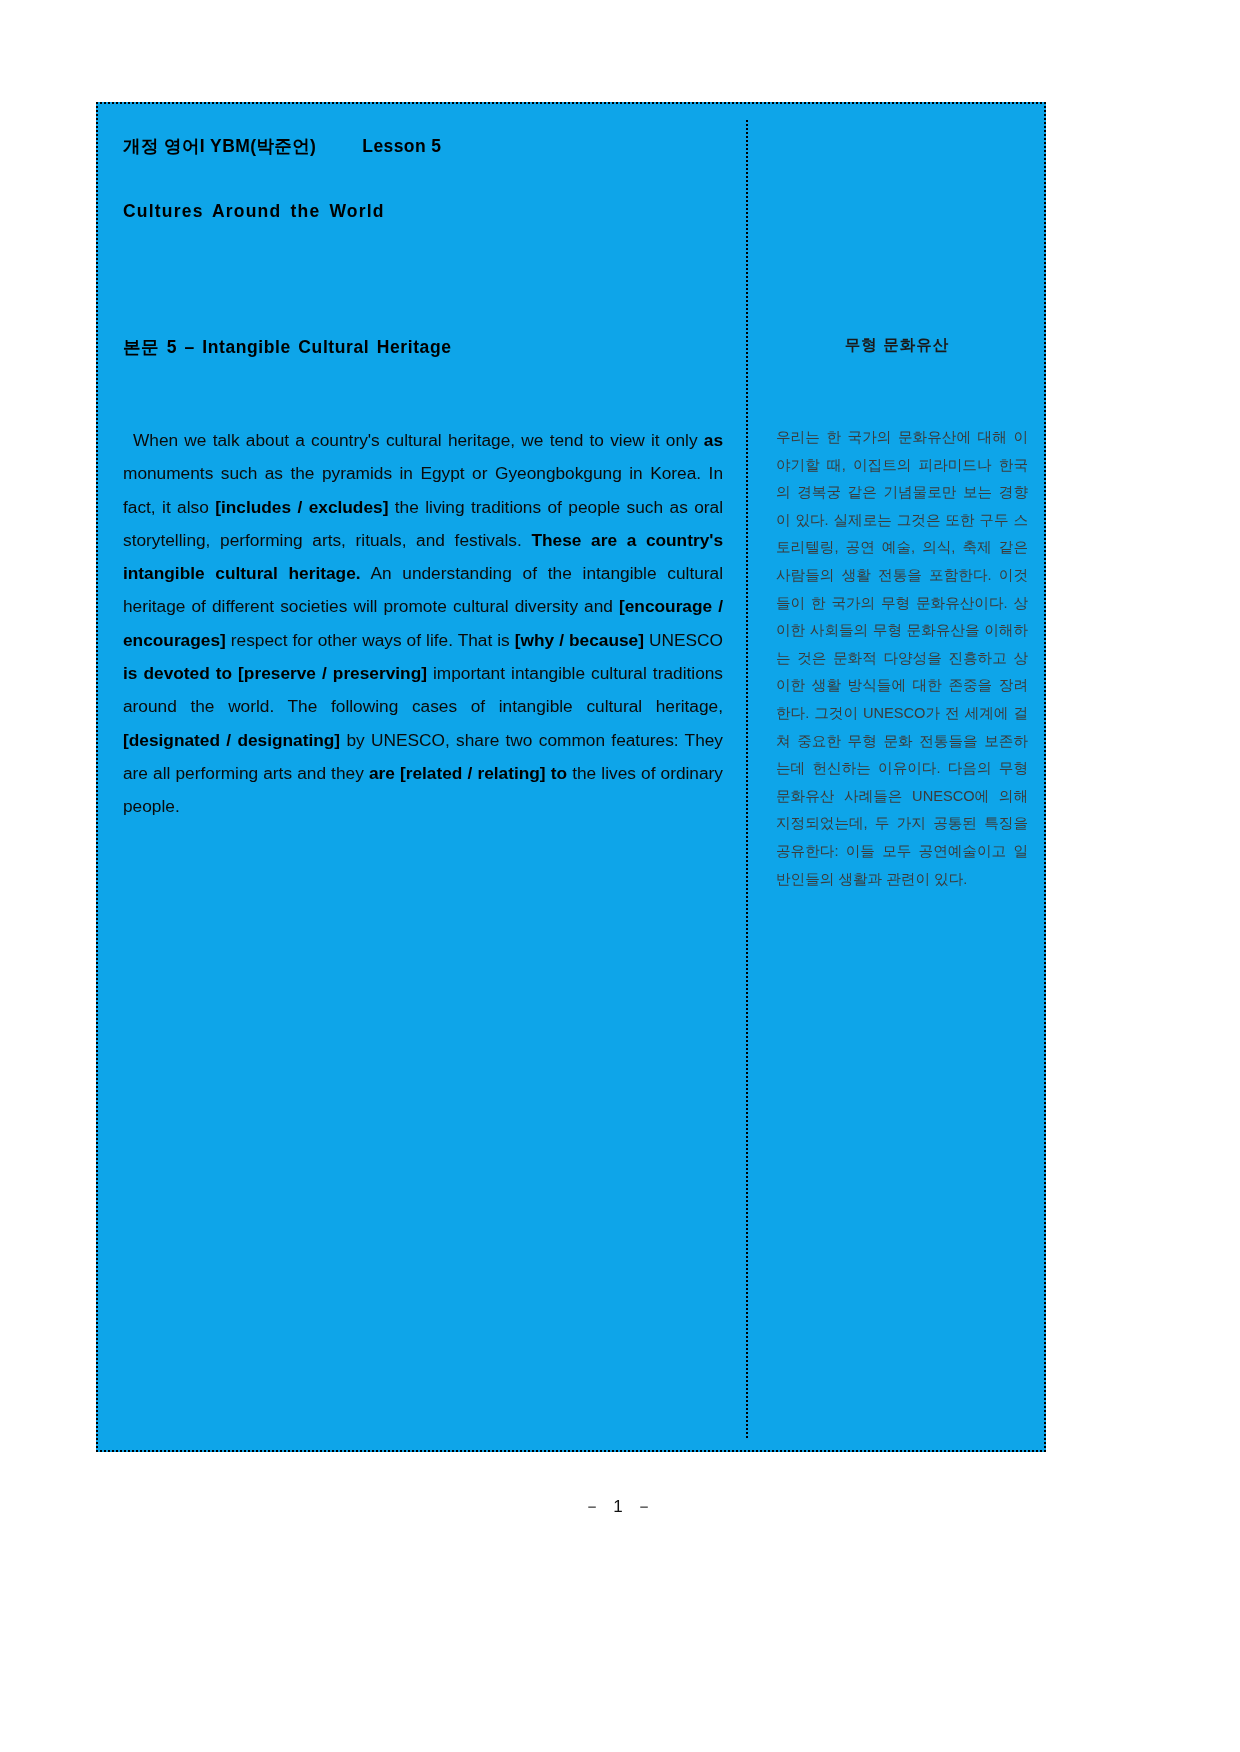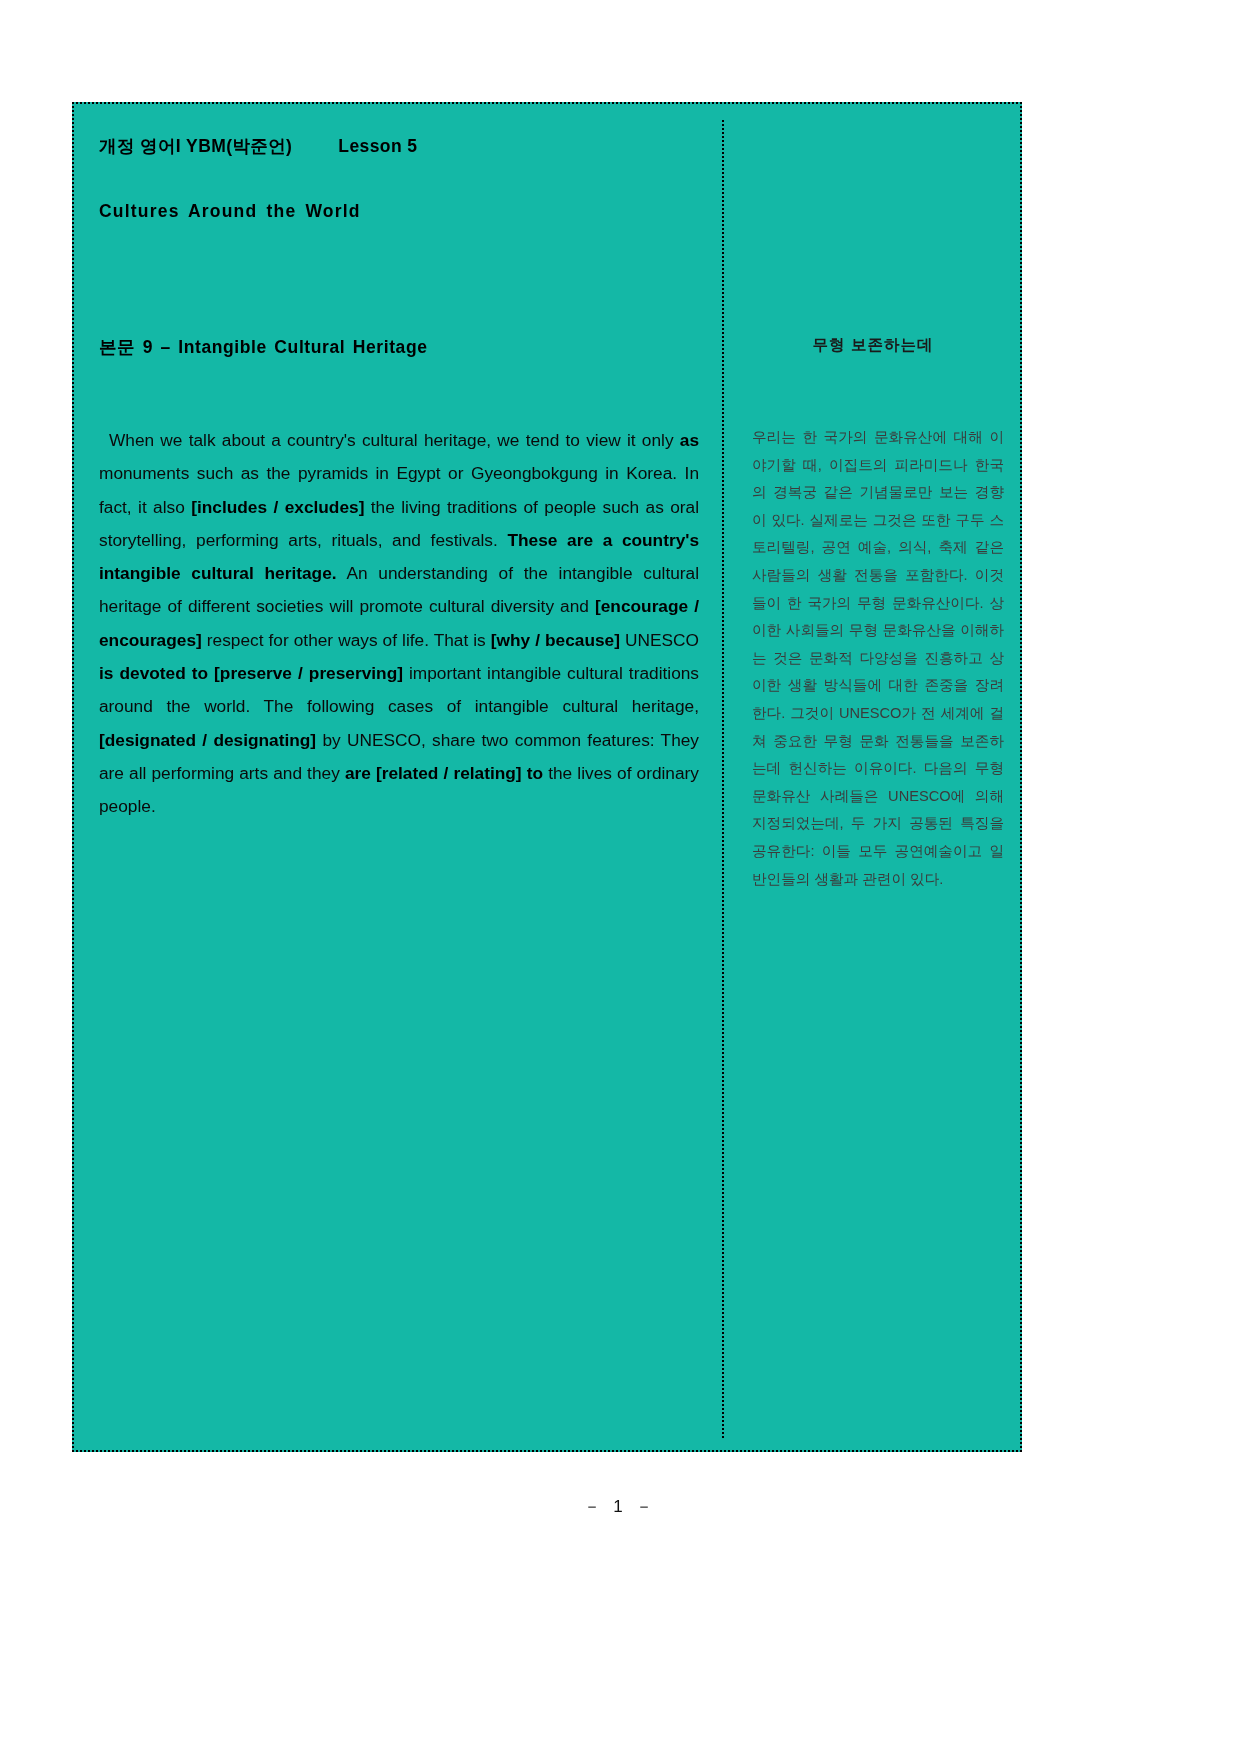--- a/index.html
+++ b/index.html
@@ -21,26 +21,26 @@
     position: absolute;
     left: 0; top: 0;
     width: 1240px;
     height: 1752px;
     background: #fff;
   }
 
   
   .frame {
     position: absolute;
-    left: 72px;
+    left: 96px;
     top: 102px;
     width: 950px;
     height: 1350px;
     border: 2px dotted #000;
-    background: #14b8a6;
+    background: #0ea5e9;
   }
 
   
   .col-divider {
     position: absolute;
     left: 648px;
     top: 16px;
     width: 0;
     height: 1318px;
     border-left: 2px dotted #000;
@@ -156,22 +156,22 @@
     <div class="inner">
 
       <div class="col-divider"></div>
 
       <div class="hdr-line">
         <span class="hdr-book">개정 영어I YBM(박준언)</span><span class="hdr-lesson">Lesson 5</span>
       </div>
 
       <div class="hdr-title">Cultures Around the World</div>
 
-      <div class="sect-heading">본문 9 – Intangible Cultural Heritage</div>
-      <div class="sect-heading-ko">무형 보존하는데</div>
+      <div class="sect-heading">본문 5 – Intangible Cultural Heritage</div>
+      <div class="sect-heading-ko">무형 문화유산</div>
 
       <div class="col-en">
         <span class="indent"></span><span>When we talk about a country's cultural heritage, we tend to view it only </span><span class="hl">as</span><span> monuments such as the pyramids in Egypt or Gyeongbokgung in Korea. In fact, it also </span><span class="hl">[includes / excludes]</span><span> the living traditions of people such as oral storytelling, performing arts, rituals, and festivals. </span><span class="hl">These are a country's intangible cultural heritage.</span><span> An understanding of the intangible cultural heritage of different societies will promote cultural diversity and </span><span class="hl">[encourage / encourages]</span><span> respect for other ways of life. That is </span><span class="hl">[why / because]</span><span> UNESCO </span><span class="hl">is devoted to [preserve / preserving]</span><span> important intangible cultural traditions around the world. The following cases of intangible cultural heritage, </span><span class="hl">[designated / designating]</span><span> by UNESCO, share two common features: They are all performing arts and they </span><span class="hl">are [related / relating] to</span><span> the lives of ordinary people.</span>
       </div>
 
       <div class="col-ko">우리는 한 국가의 문화유산에 대해 이야기할 때, 이집트의 피라미드나 한국의 경복궁 같은 기념물로만 보는 경향이 있다. 실제로는 그것은 또한 구두 스토리텔링, 공연 예술, 의식, 축제 같은 사람들의 생활 전통을 포함한다. 이것들이 한 국가의 무형 문화유산이다. 상이한 사회들의 무형 문화유산을 이해하는 것은 문화적 다양성을 진흥하고 상이한 생활 방식들에 대한 존중을 장려한다. 그것이 UNESCO가 전 세계에 걸쳐 중요한 무형 문화 전통들을 보존하는데 헌신하는 이유이다. 다음의 무형 문화유산 사례들은 UNESCO에 의해 지정되었는데, 두 가지 공통된 특징을 공유한다: 이들 모두 공연예술이고 일반인들의 생활과 관련이 있다.</div>
 
     </div>
   </div>
 

